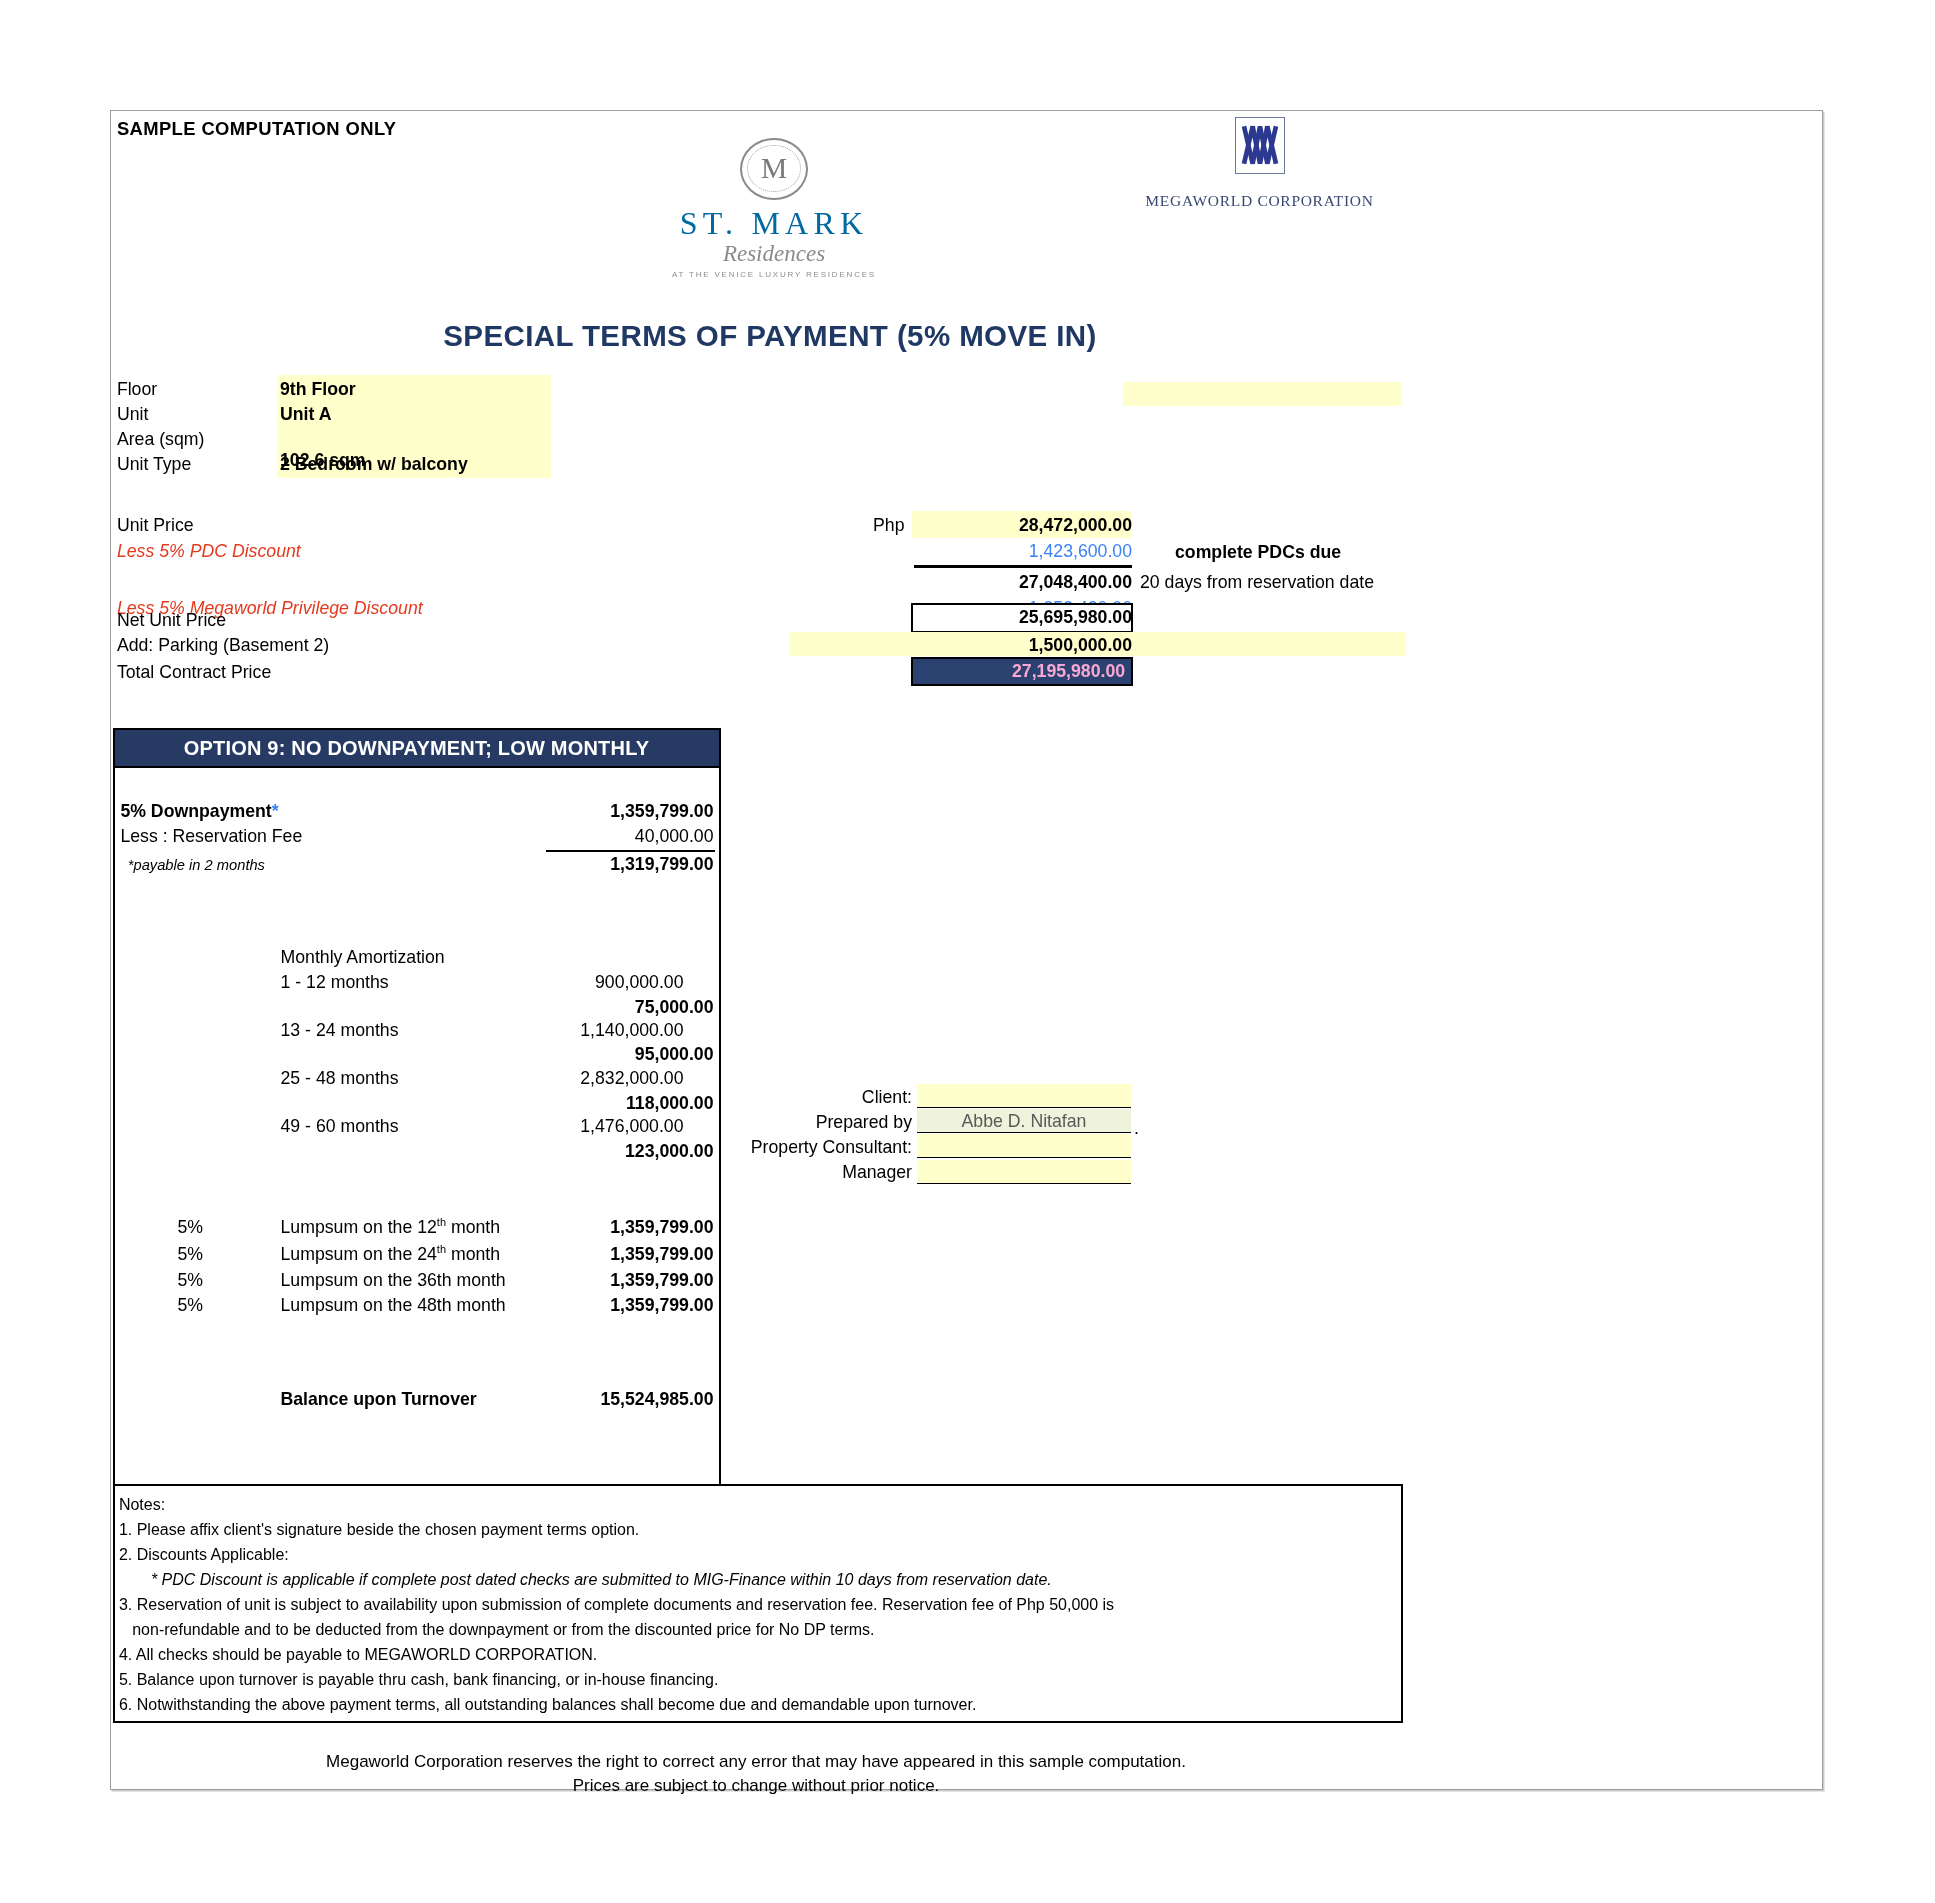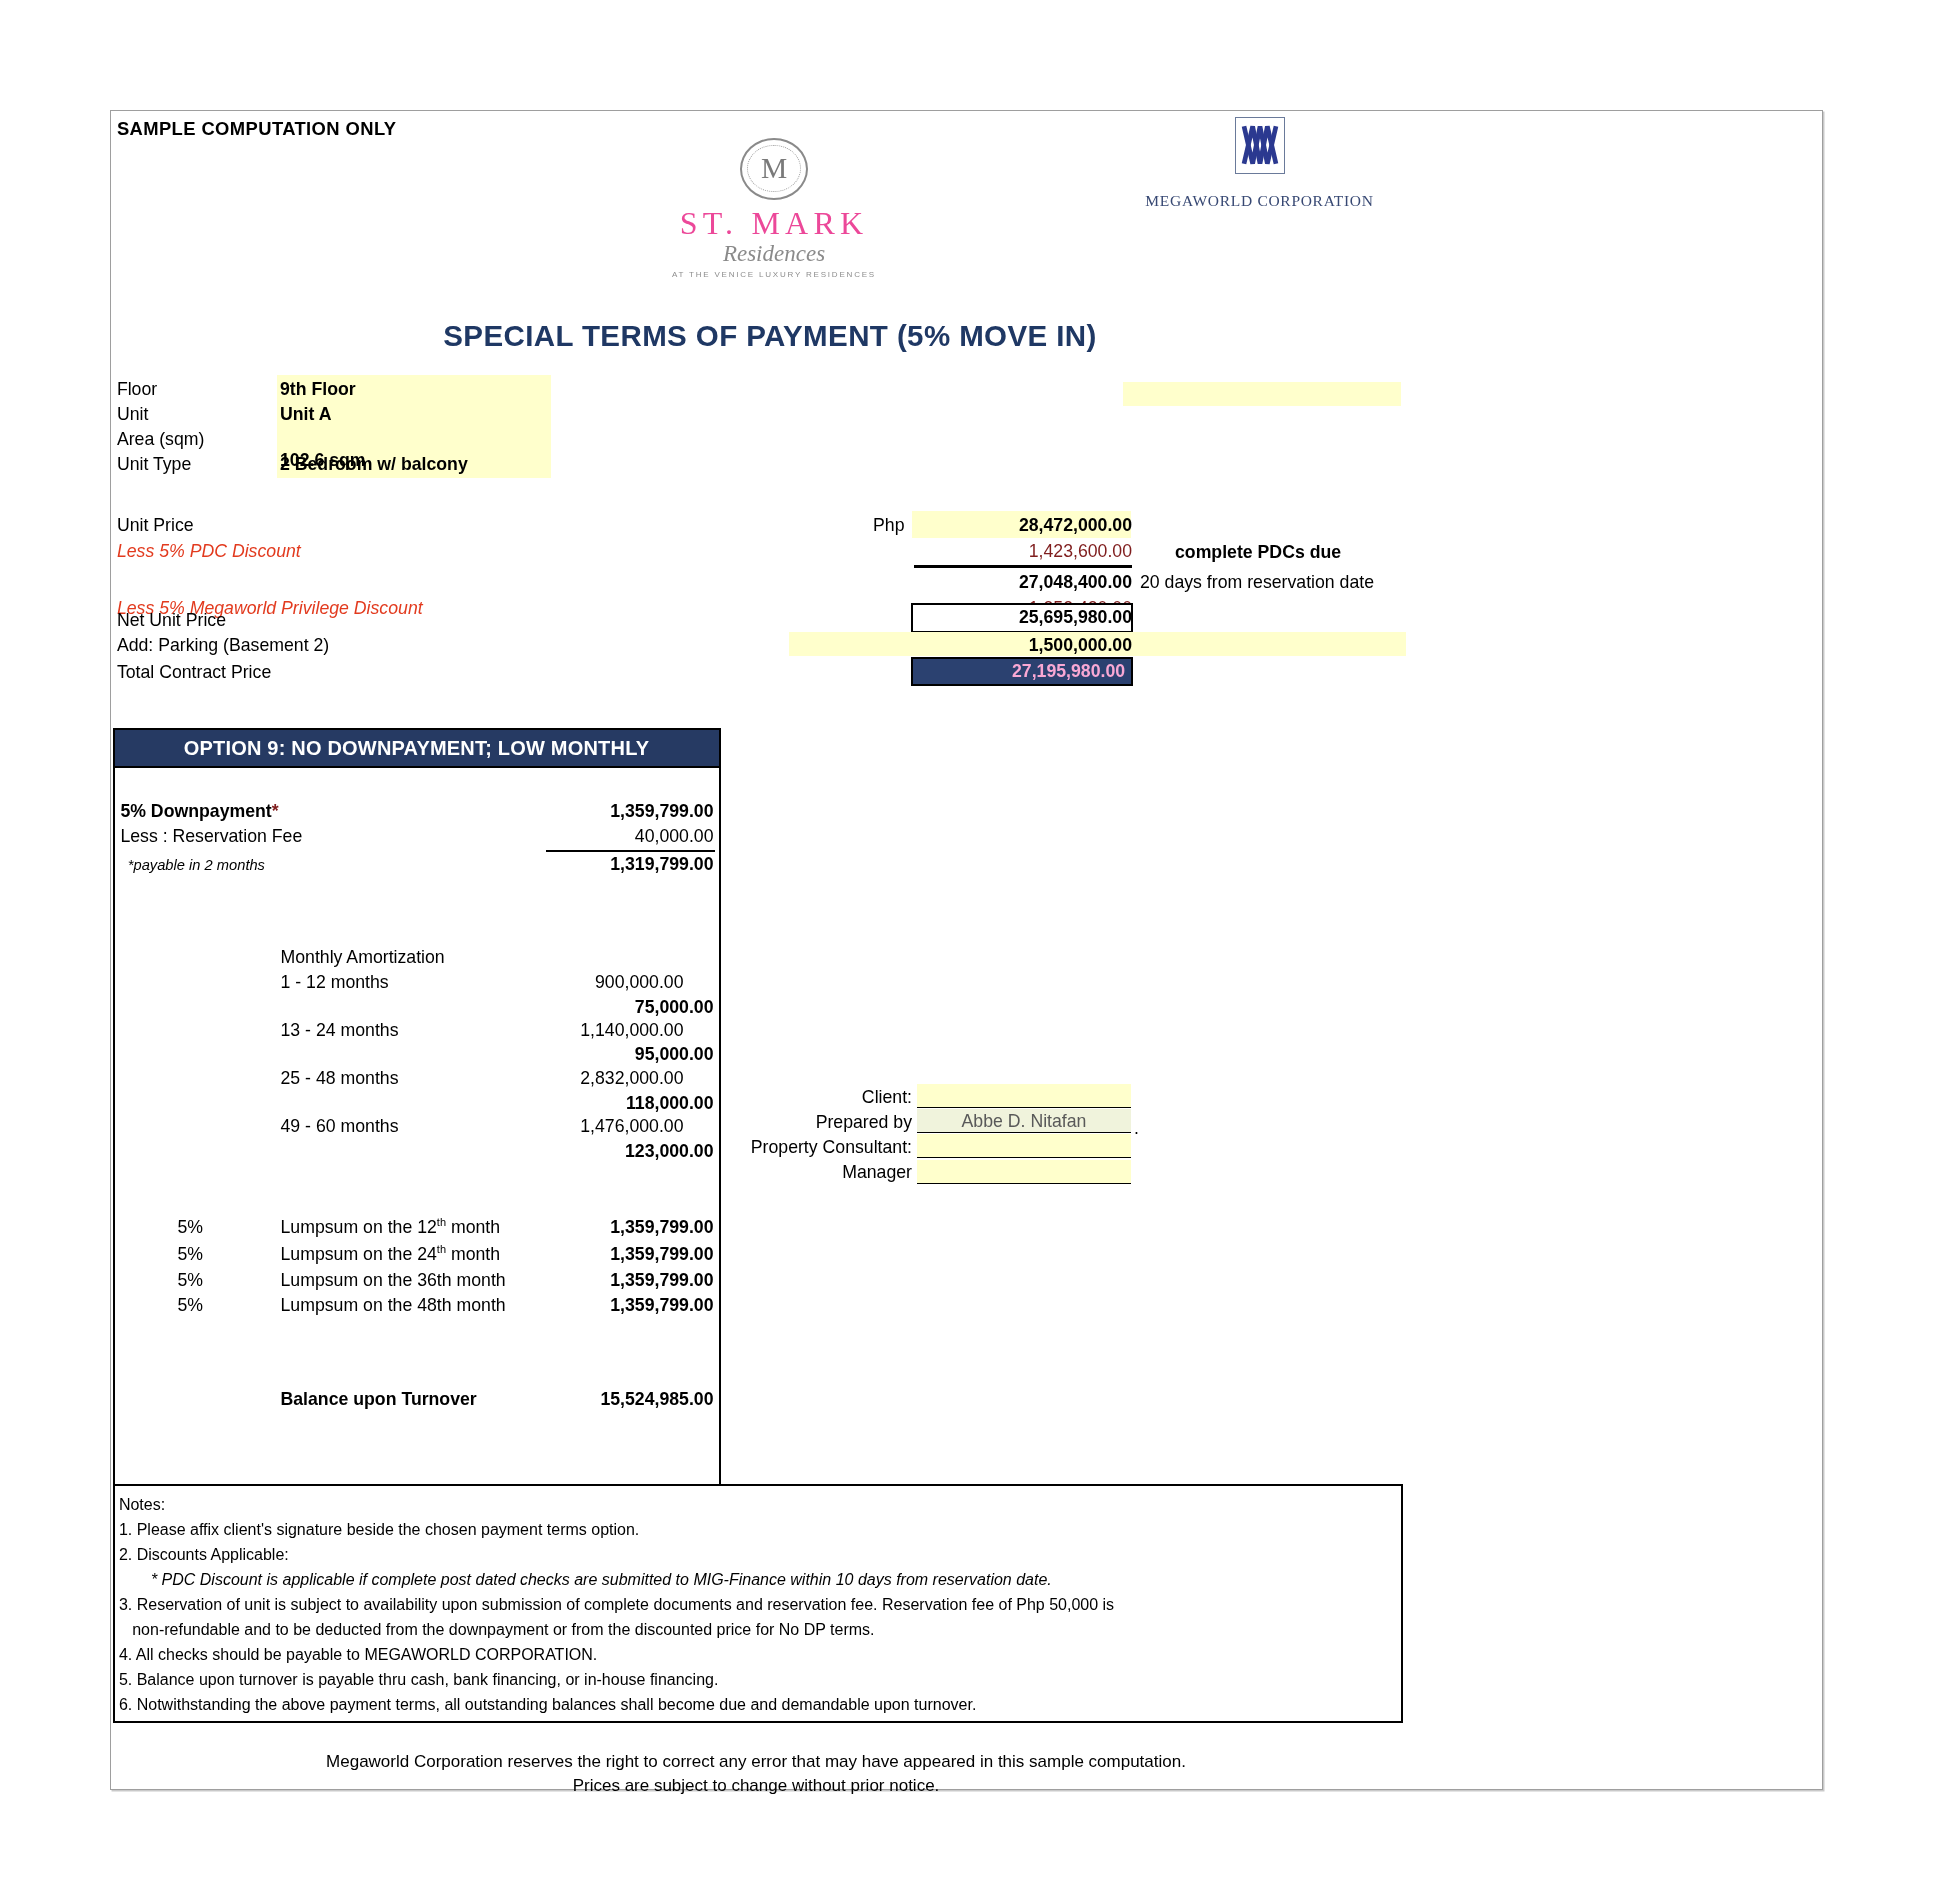--- a/index.html
+++ b/index.html
@@ -11,40 +11,40 @@
     box-shadow:1.5px 1.5px 0 #c9c9c9; }
   .watermark { left:5.9px; top:7.4px; font-size:18.4px; font-weight:bold; letter-spacing:0.4px; }
 
   
   .stmark { left:545px; top:26.5px; width:236px; text-align:center; color:#6f6f6f; }
   .medallion { width:68px; height:62px; margin:0 auto; border:2.2px double #8a8a8a;
     border-radius:50%; display:flex; align-items:center; justify-content:center; position:relative; }
   .medallion .inner-ring { position:absolute; inset:5.2px; border:0.7px dotted #9a9a9a; border-radius:50%; }
   .medallion .mono { font-family:"Liberation Serif", serif; font-size:29.5px; color:#7a7a7a; }
   .stmark-name { margin-top:5.9px; font-family:"Liberation Serif", serif; font-size:32px;
-    letter-spacing:5.2px; color:#ec4899; white-space:nowrap; }
+    letter-spacing:5.2px; color:#0369a1; white-space:nowrap; }
   .stmark-script { font-family:"Liberation Serif", serif; font-style:italic; font-size:23px;
     color:#8a8a8a; margin-top:-1.5px; }
   .stmark-tagline { font-size:8px; letter-spacing:1.8px; color:#8d8d8d; margin-top:2.9px; white-space:nowrap; }
 
   
   .megaworld { left:1027px; top:5.9px; width:243px; text-align:center; }
   .mw-box { width:50px; height:57px; margin:0 auto; border:1.5px solid #6a7a9a;
     display:flex; align-items:center; justify-content:center; }
   .mw-name { margin-top:17.7px; font-family:"Liberation Serif", serif; font-size:15.5px;
     color:#374873; letter-spacing:0.7px; white-space:nowrap; }
 
   .doc-title { left:221px; top:208px; width:876px; text-align:center;
     font-size:29.5px; font-weight:bold; color:#1f3864; letter-spacing:0.4px; }
 
   .lbl { font-size:17.7px; }
   .b { font-weight:bold; }
   .i { font-style:italic; }
   .red { color:#e23a1e; }
-  .pink { color:#7f1d1d; }
+  .pink { color:#3b82f6; }
   .yellow-fill { background:#ffffcc; }
 
   
   .ui-values-bg { left:166px; top:264px; width:274px; height:103px; background:#ffffcc; }
   .ui-row-label { left:5.9px; width:155px; }
   .ui-row-value { left:169px; width:265px; font-weight:bold; }
   .blank-cell-tr { left:1012px; top:271px; width:278px; height:24px; background:#ffffcc; }
 
   
   .amt { width:218px; text-align:right; font-size:17.7px; }

